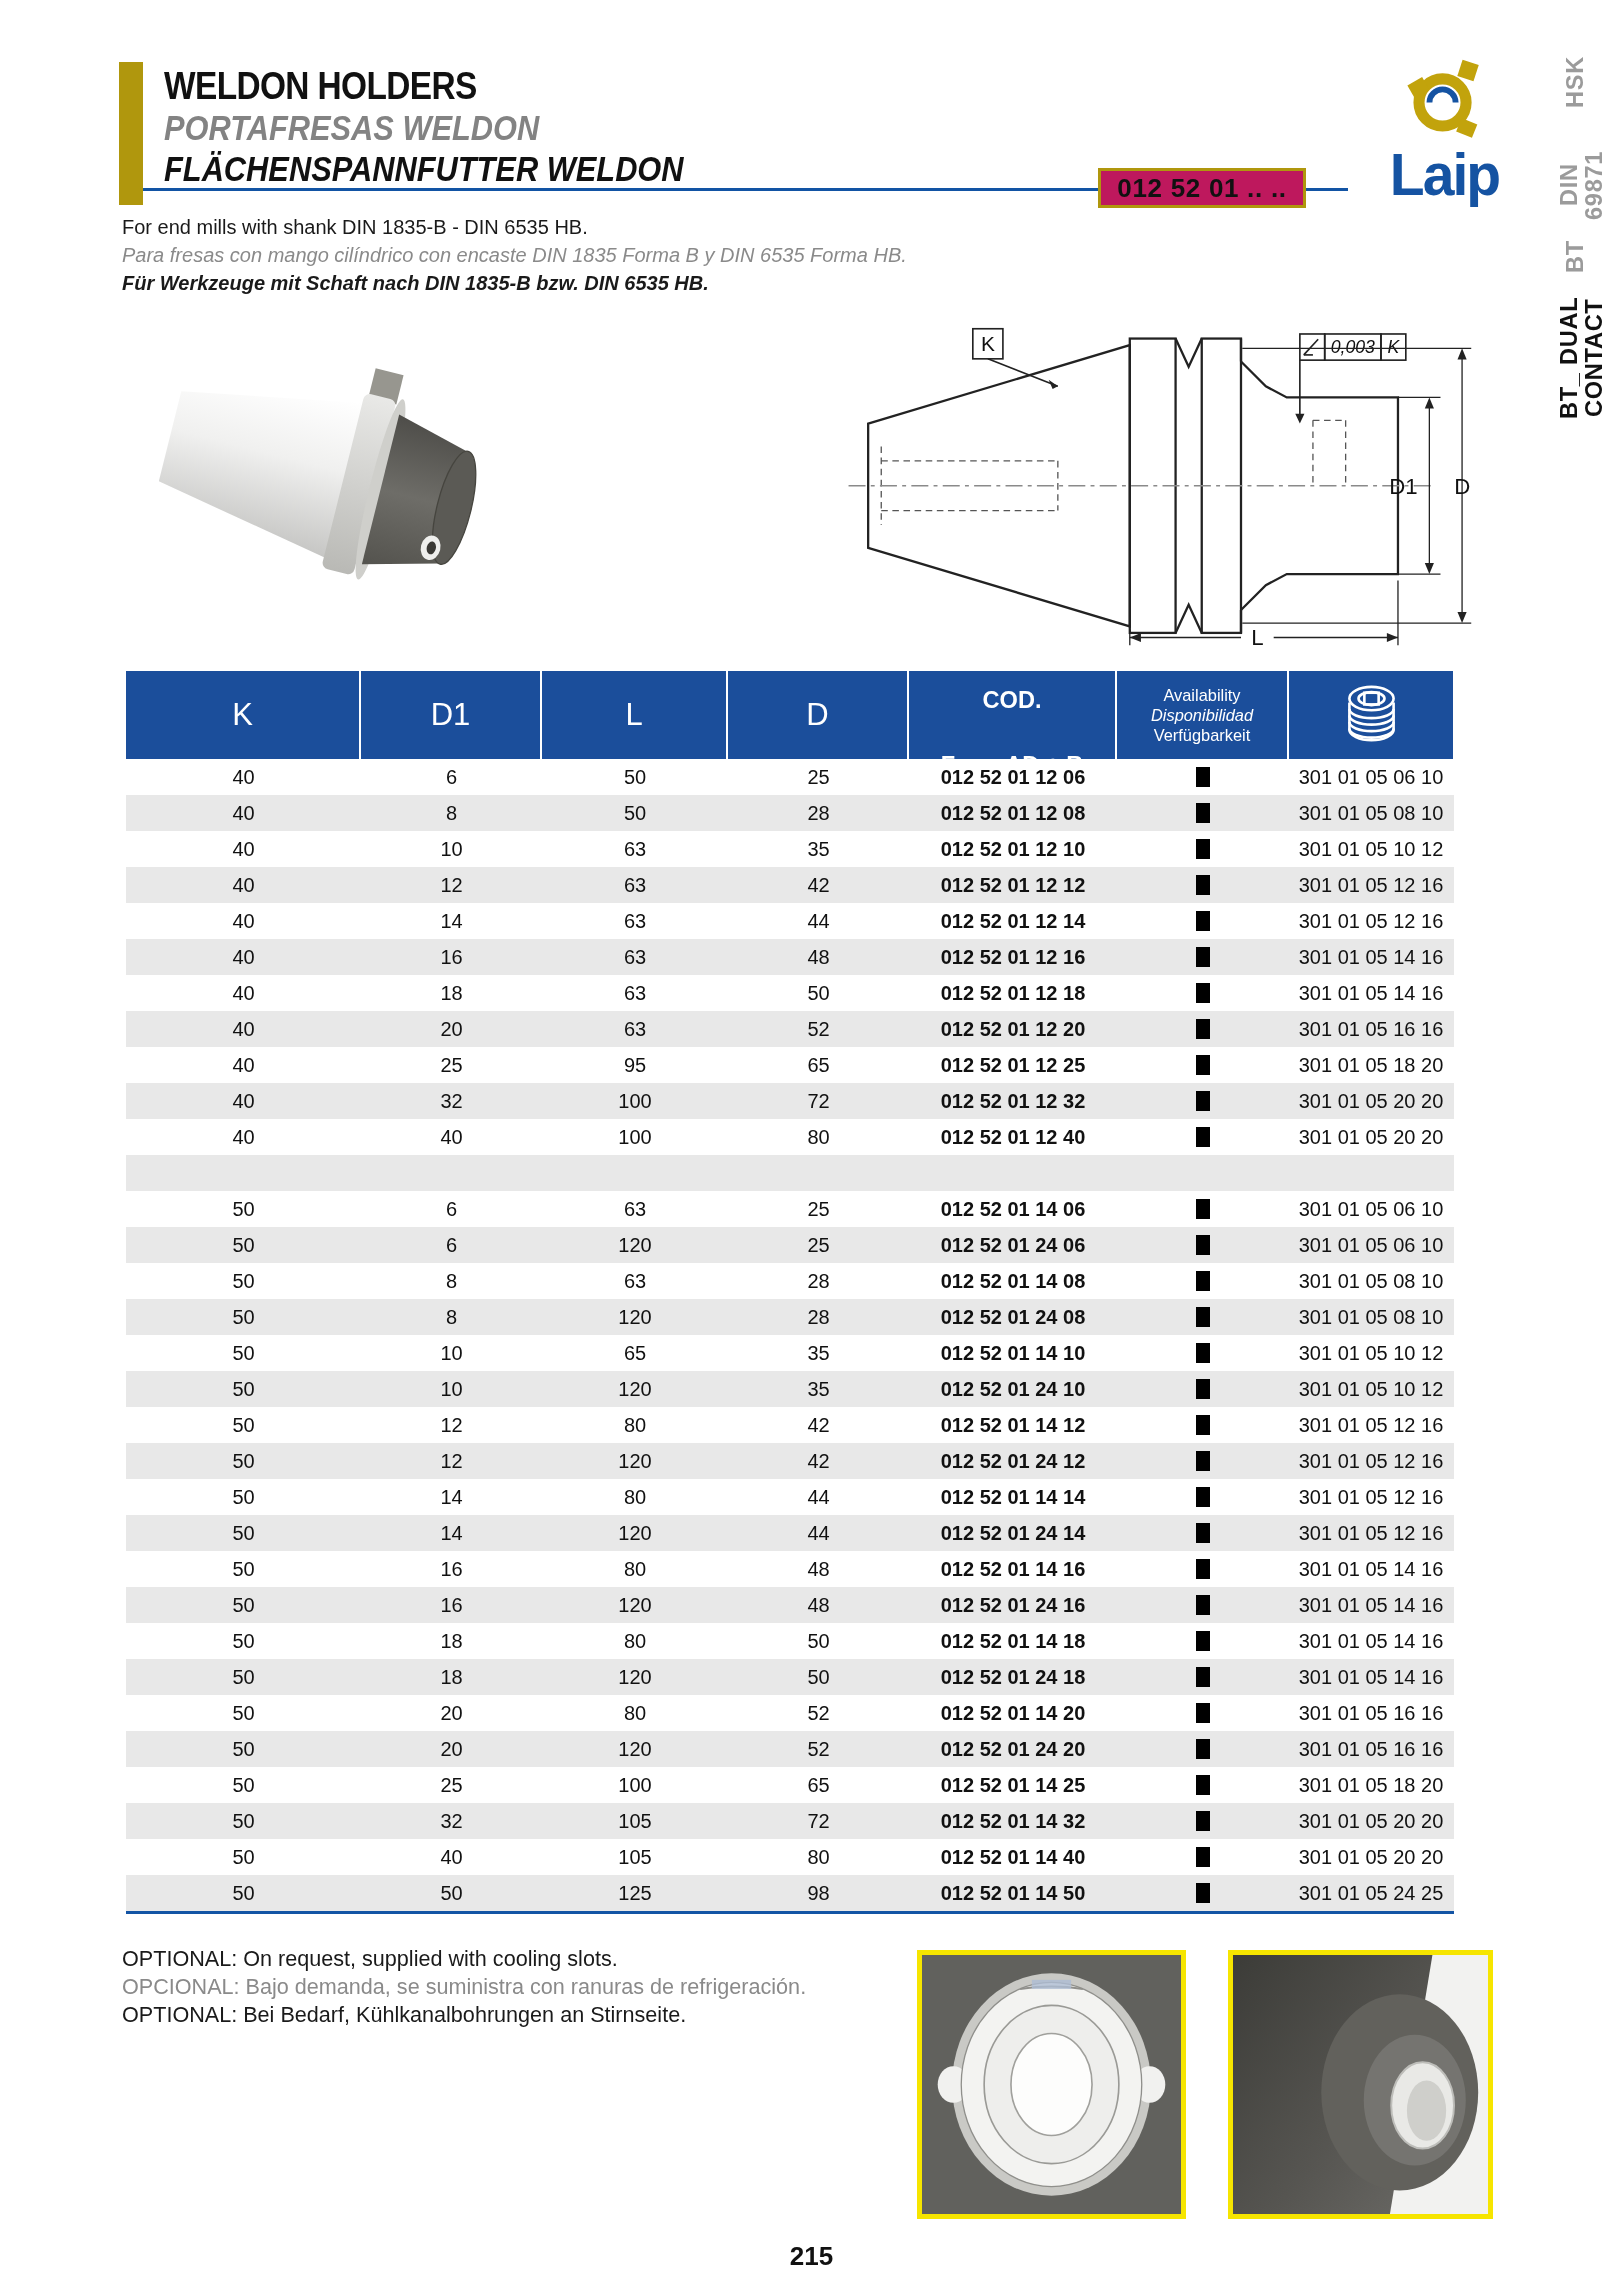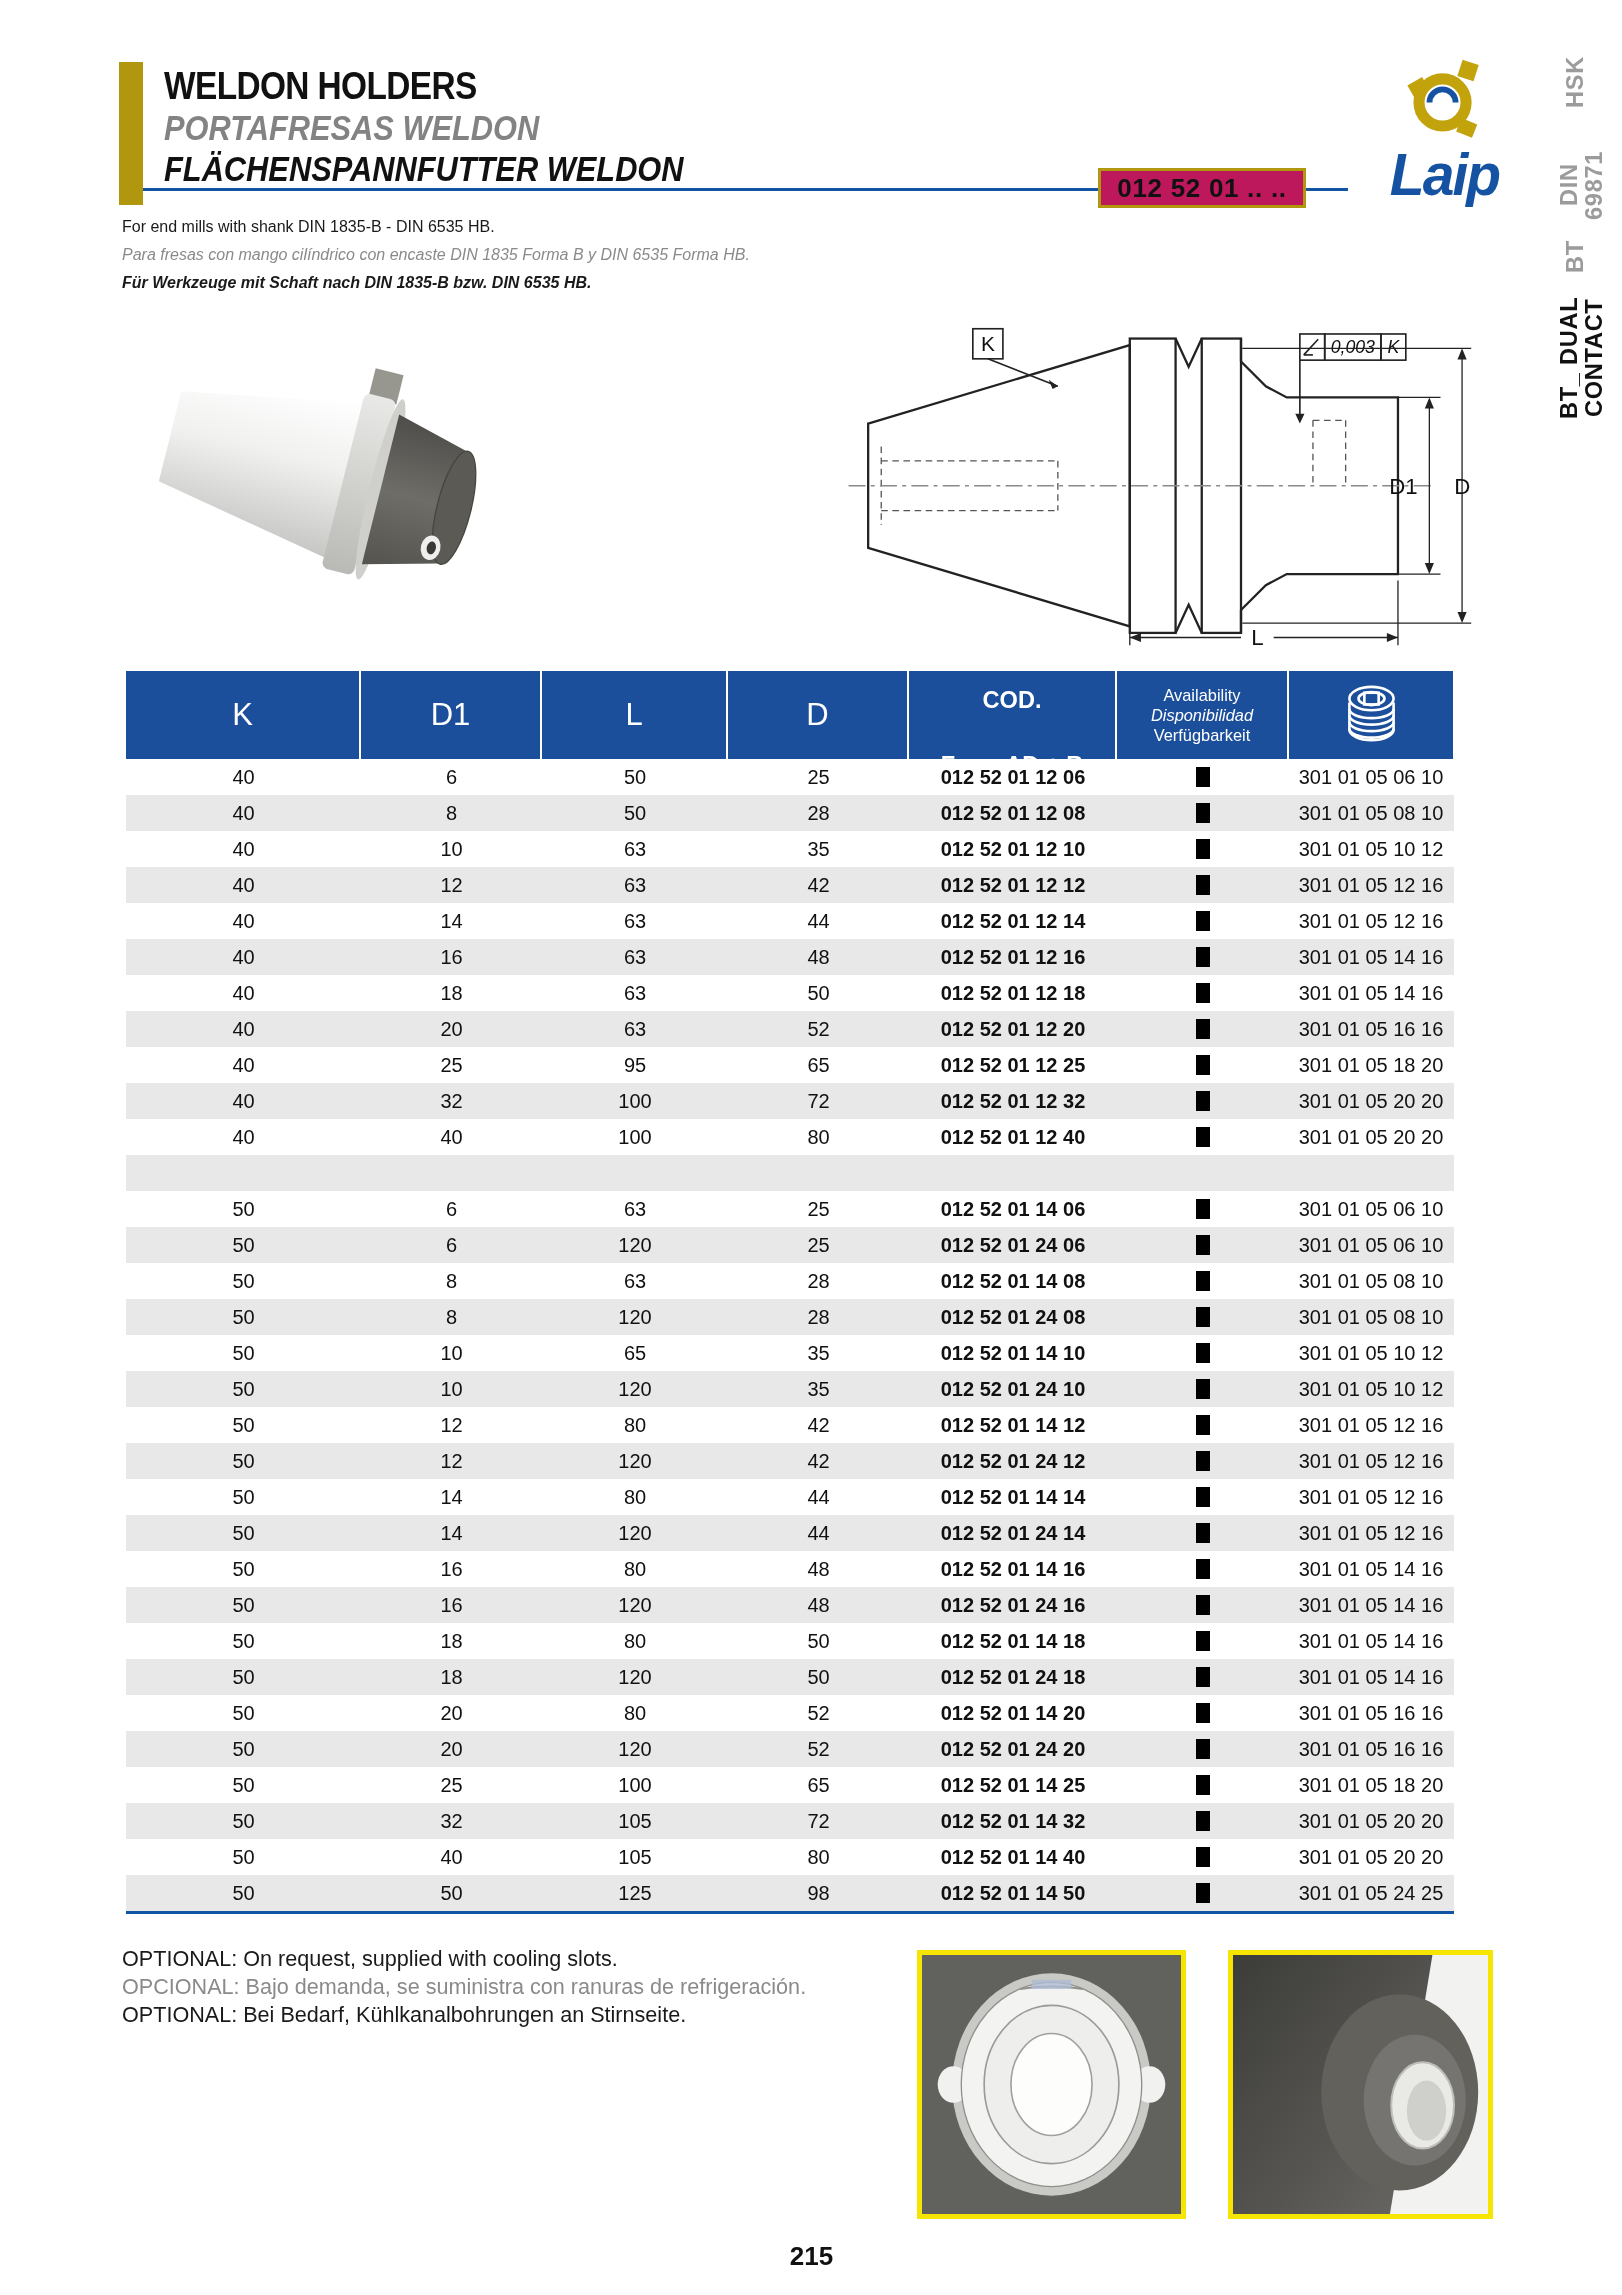--- a/index.html
+++ b/index.html
@@ -9,32 +9,32 @@
   
   .accent-bar{position:absolute;left:119px;top:62px;width:24px;height:143px;background:#b0970d;}
   .title-block{position:absolute;left:164px;top:65px;transform:scaleX(.88);transform-origin:left top;white-space:nowrap;}
   .t1{font-size:38px;font-weight:700;letter-spacing:-0.7px;color:#111;line-height:42px;}
   .t2{font-size:35px;font-weight:700;font-style:italic;color:#838383;line-height:41px;}
   .t3{font-size:35px;font-weight:700;font-style:italic;color:#111;line-height:41px;}
   .blue-rule{position:absolute;left:143px;top:188px;width:1205px;height:2.6px;background:#1254a4;}
   .code-box{position:absolute;left:1098px;top:168px;width:202px;height:34px;background:#be185d;
             border:3.3px solid #b0970d;display:flex;align-items:center;justify-content:center;
             font-size:26px;font-weight:700;color:#111;letter-spacing:0.7px;}
-  .logo{position:absolute;left:1366px;top:58px;width:157px;height:164px;text-align:center;font-style:italic;}
+  .logo{position:absolute;left:1366px;top:58px;width:157px;height:164px;text-align:center;}
   .logo-word{font-size:60px;font-weight:800;color:#1553a2;letter-spacing:-2px;line-height:59px;
              transform:scaleX(.95);transform-origin:center;}
 
   
   .vtab{position:absolute;writing-mode:vertical-rl;transform:rotate(180deg);
         font-weight:700;font-size:23.6px;color:#9b9b9b;line-height:25px;letter-spacing:0.7px;white-space:pre-line;
         text-align:center;}
   .vtab.active{color:#111;}
 
   
-  .intro{position:absolute;left:122px;top:213px;font-size:16px;line-height:28px;white-space:nowrap;}
+  .intro{position:absolute;left:122px;top:213px;font-size:20px;line-height:28px;white-space:nowrap;}
   .intro .es{color:#8a8a8a;font-style:italic;}
   .intro .de{font-style:italic;font-weight:600;}
 
   
   .fig-render{position:absolute;left:152px;top:326px;}
   .fig-drawing{position:absolute;left:842px;top:322px;}
 
   
   .tbl{position:absolute;left:126px;top:671px;width:1328px;border-bottom:3.9px solid #1254a4;}
   .thead{display:flex;height:88px;}

